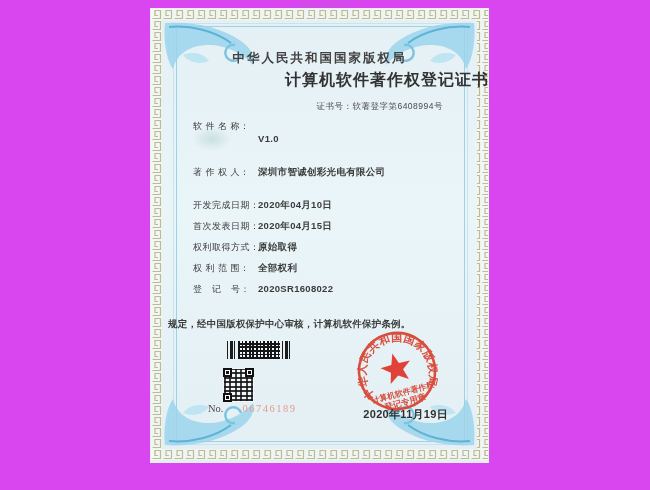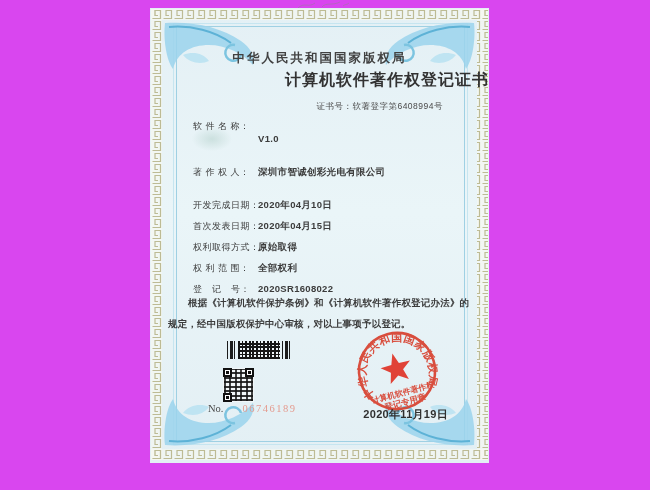--- a/index.html
+++ b/index.html
@@ -150,22 +150,21 @@
     </div>
     <div class="field-row" style="top:254px">
       <span class="f-label">权 利 范 围：</span>
       <span class="f-value">全部权利</span>
     </div>
     <div class="field-row" style="top:275px">
       <span class="f-label">登　记　号：</span>
       <span class="f-value">2020SR1608022</span>
     </div>
 
-    <div class="stmt stmt1">根据《计算机软件保护条例》和《计算机软件著作权登记办法》的</div>
-    <div class="stmt stmt2">规定，经中国版权保护中心审核，对以上事项予以登记。</div>
+    <div class="stmt stmt2">规定，经中国版权保护中心审核，计算机软件保护条例。</div>
 
     <div class="barcode">
       <div class="barcode-matrix"></div>
     </div>
 
     <div class="qr">
       <div class="qr-noise"></div>
       <div class="finder fd-tl">
           <div class="fc"></div>
         </div>

